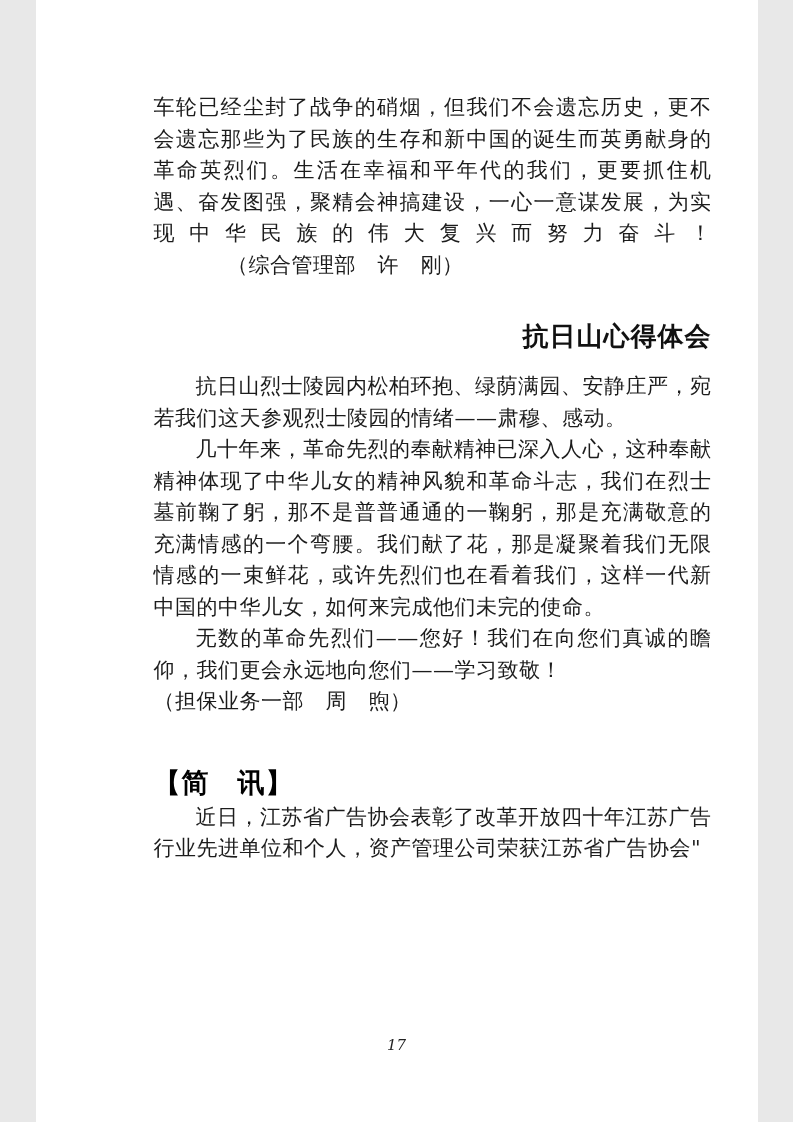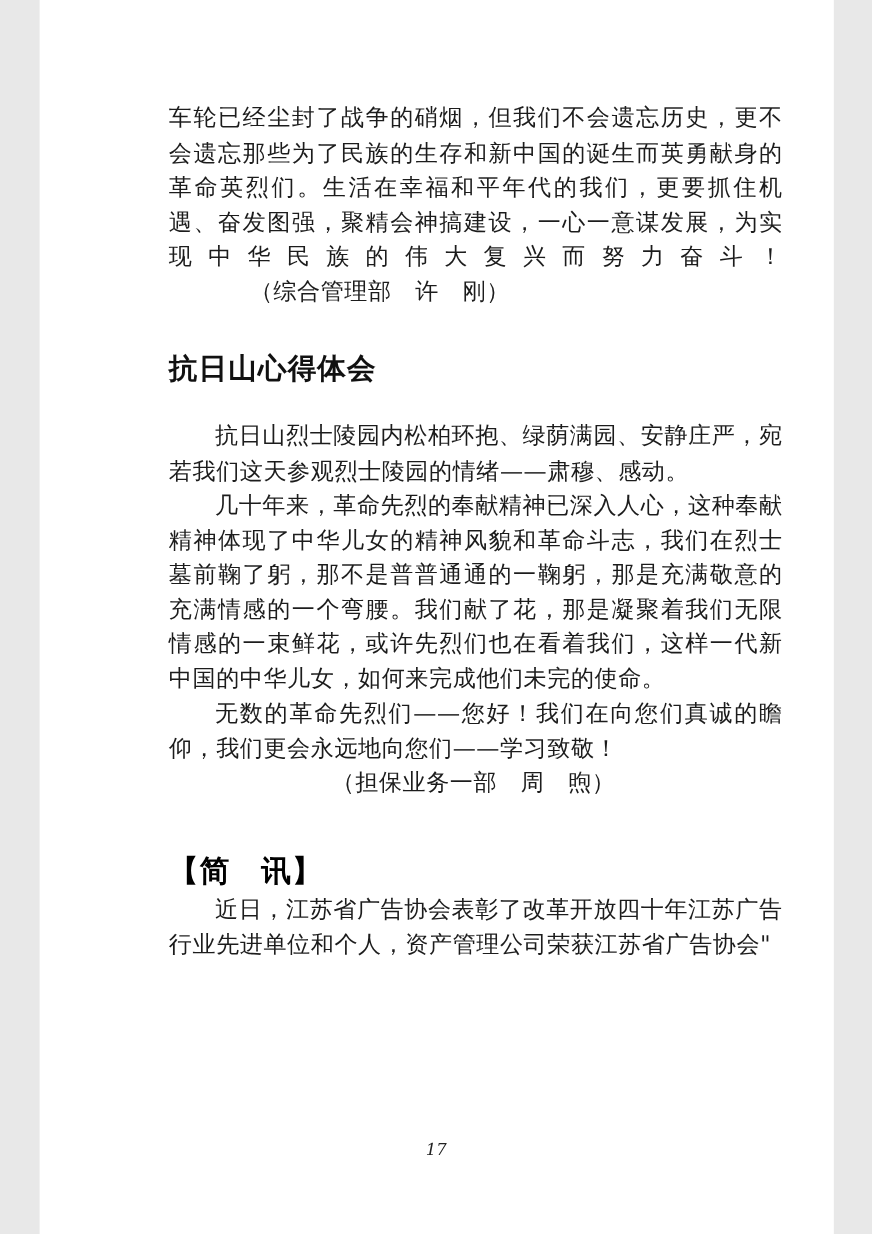--- a/index.html
+++ b/index.html
@@ -34,28 +34,28 @@
   .byline-inline {
     display: inline-block;
     margin-left: 3.5em;
     white-space: nowrap;
   }
   .article-title {
     font-family: "DejaVu Sans", "Liberation Sans", sans-serif;
     font-weight: 700;
     font-size: 26px;
     line-height: 30px;
-    text-align: left;
+    text-align: right;
     margin-top: 40px;
     letter-spacing: 1px;
     color: #111111;
   }
-  .article-body { margin-top: 30px; }
+  .article-body { margin-top: 20px; }
   .byline-right {
-    text-align: center;
+    text-align: left;
     padding-right: 0.2em;
   }
   .brief-heading {
     font-size: 27px;
     font-weight: 900;
     margin-top: 50px;
     line-height: 30px;
     color: #000000;
     letter-spacing: 1px;
   }

